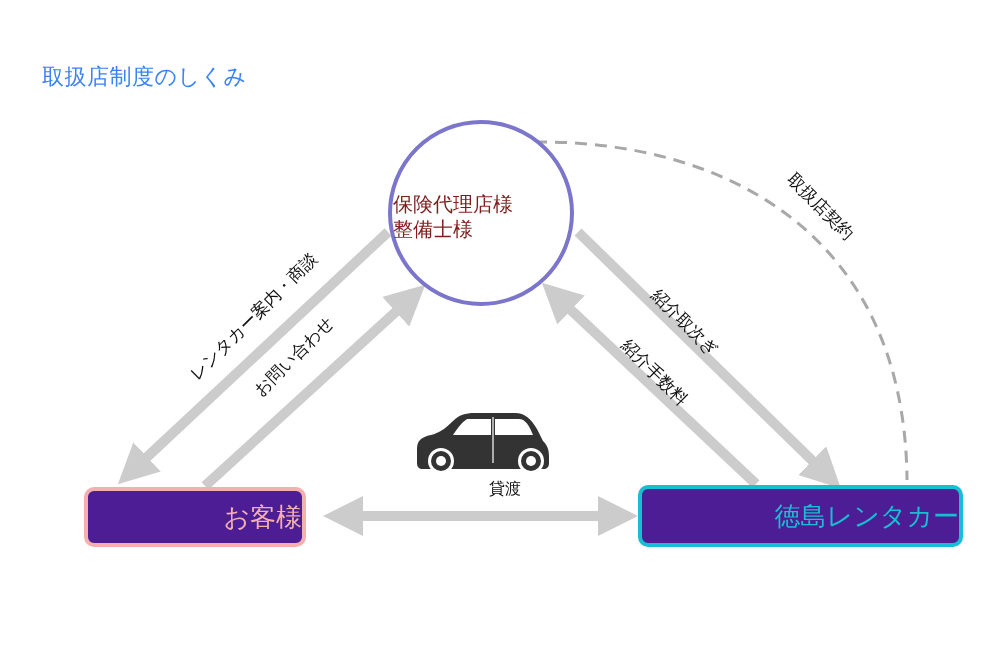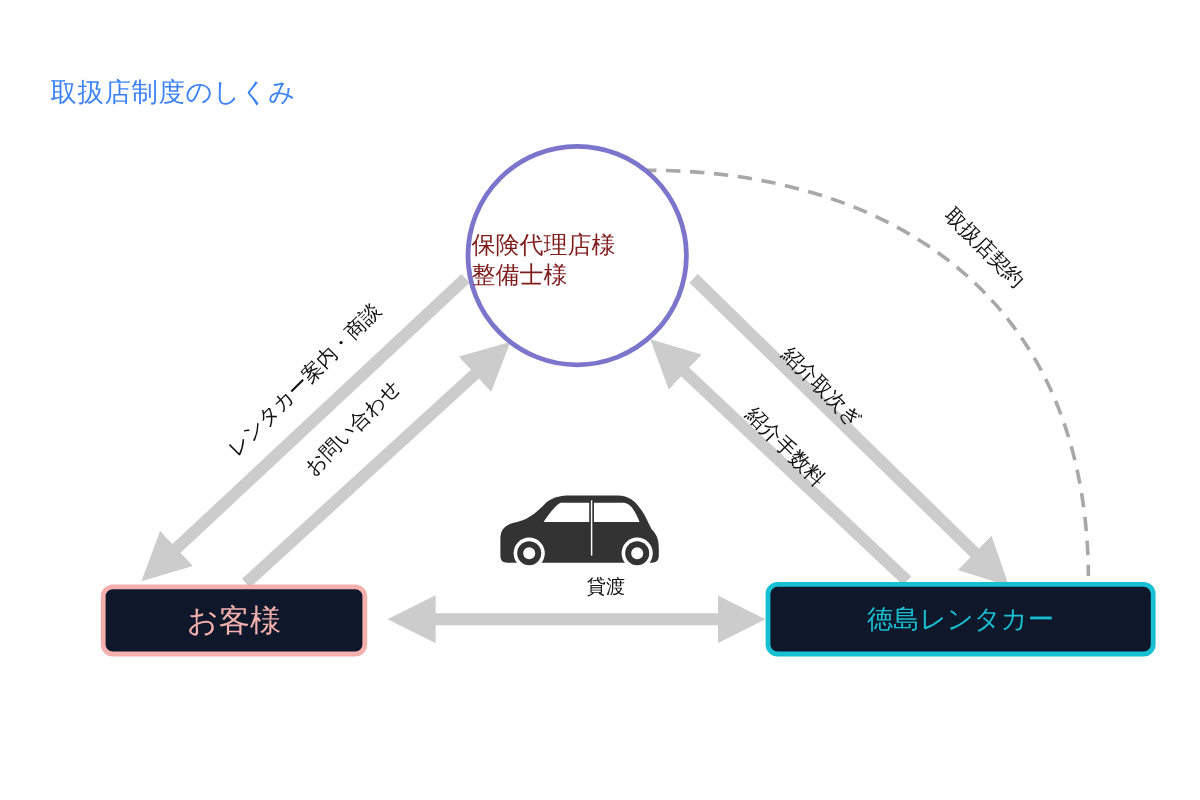--- a/index.html
+++ b/index.html
@@ -2,26 +2,26 @@
 <html><head>
 <meta charset="utf-8">
 <style>
   html, body { margin: 0; padding: 0; background: #ffffff; }
   body { width: 1000px; height: 667px; position: relative; overflow: hidden;
          font-family: "DejaVu Sans", "Liberation Sans", sans-serif; }
   #diagram { position: absolute; left: 0; top: 0; }
   .title { position: absolute; left: 42px; top: 62px; font-size: 22px; color: #3b82f6; letter-spacing: 0.5px; }
   .center-label { position: absolute; left: 393px; top: 192px; width: 180px; font-size: 20px;
                   line-height: 25px; color: #7f1d1d; }
-  .box { position: absolute; border-radius: 10px; box-sizing: border-box; background: #0f172a;
-         display: flex; align-items: center; justify-content: center; font-family: Liberation Mono, monospace; }
+  .box { position: absolute; border-radius: 10px; box-sizing: border-box; background: #4c1d95;
+         display: flex; align-items: center; justify-content: flex-end; font-family: Liberation Mono, monospace; }
   .box-customer { left: 84px; top: 487px; width: 222px; height: 60px; border: 4px solid #f4b0ad;
                   color: #f4b0ad; font-size: 26px; }
   .box-rental { left: 638px; top: 485px; width: 325px; height: 62px; border: 4px solid #17bfd3;
-                color: #17bfd3; font-size: 22px; }
+                color: #17bfd3; font-size: 26px; }
   .rlabel { position: absolute; font-size: 17px; color: #111; white-space: nowrap;
             transform-origin: center center; }
   .lbl-rental-guide { left: 168px; top: 305px; transform: rotate(-45deg); }
   .lbl-inquiry   { left: 242px; top: 345px; transform: rotate(-45deg); }
   .lbl-referral  { left: 642px; top: 311px; transform: rotate(45deg); }
   .lbl-fee       { left: 612px; top: 361px; transform: rotate(45deg); }
   .lbl-contract  { left: 778px; top: 195px; transform: rotate(45deg); }
   .lbl-rental    { left: 466px; top: 479px; font-size: 16px; margin-left: 23px; }
 </style>
 </head>

